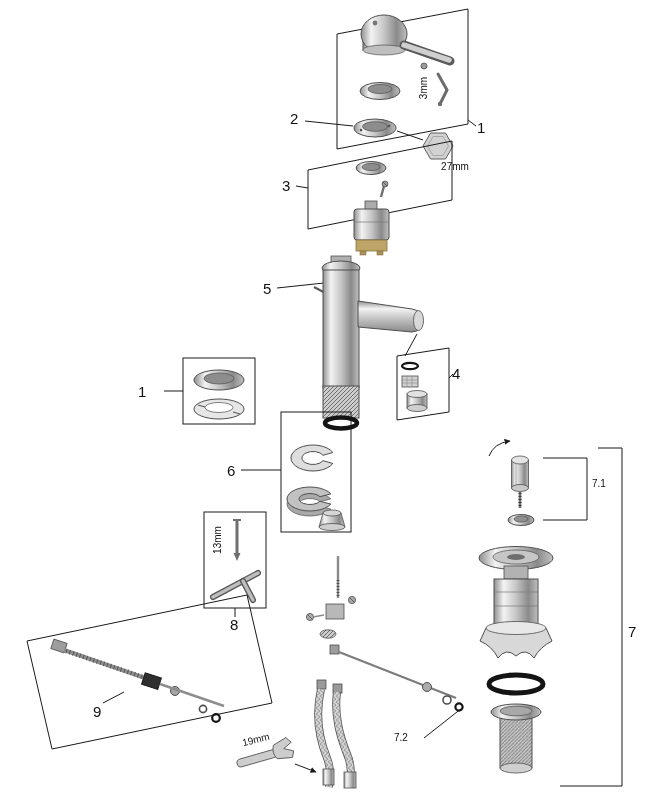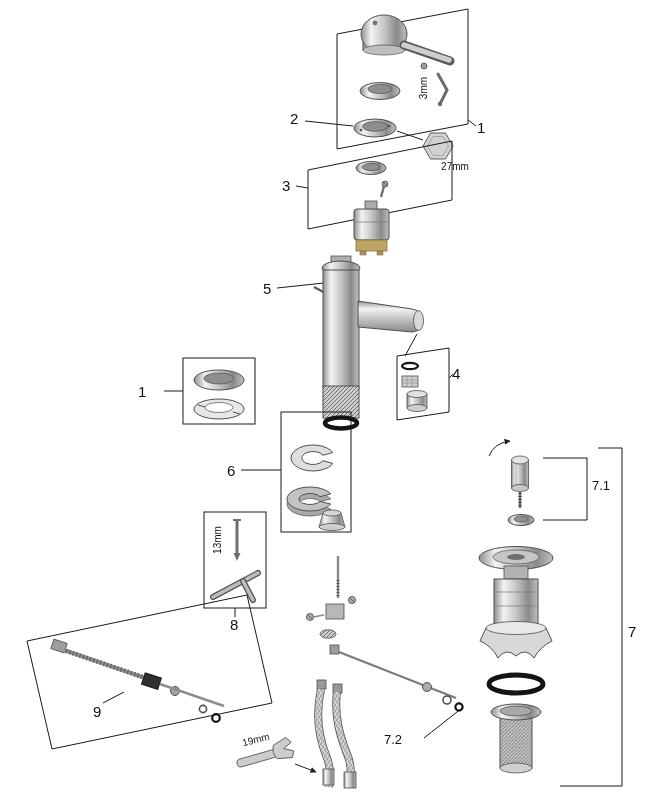--- a/index.html
+++ b/index.html
@@ -1,20 +1,20 @@
 <!DOCTYPE html>
 <html><head>
 <meta charset="utf-8">
 <style>
   * { margin:0; padding:0; box-sizing:border-box; }
   html,body { background:#fff; font-family:"Liberation Sans", sans-serif; }
   .stage { position:relative; width:659px; height:800px; background:#fff; overflow:hidden; }
   .stage svg { position:absolute; left:0; top:0; }
   .lbl { position:absolute; color:#111; font-size:15px; line-height:1; white-space:nowrap; }
-  .lbl.small { font-size:13px; }
+  .lbl.small { font-size:10px; }
   .dim { position:absolute; color:#111; font-size:10px; line-height:1; text-align:center; white-space:nowrap; }
   .box { fill:none; stroke:#1a1a1a; stroke-width:1; }
   .lead { stroke:#1a1a1a; stroke-width:1; fill:none; }
 </style>
 </head>
 <body>
 
 <div class="stage">
 
 <svg width="659" height="800" viewBox="0 0 659 800" xmlns="http://www.w3.org/2000/svg">
@@ -282,21 +282,21 @@
 </svg>
 
 <span class="lbl" style="left:477px;top:120px">1</span>
 <span class="lbl" style="left:290px;top:111px">2</span>
 <span class="lbl" style="left:282px;top:178px">3</span>
 <span class="lbl" style="left:452px;top:366px">4</span>
 <span class="lbl" style="left:263px;top:281px">5</span>
 <span class="lbl" style="left:227px;top:463px">6</span>
 <span class="lbl" style="left:628px;top:624px">7</span>
 <span class="lbl small" style="left:592px;top:479px">7.1</span>
-<span class="lbl small" style="left:384px;top:733px">7.2</span>
+<span class="lbl small" style="left:394px;top:733px">7.2</span>
 <span class="lbl" style="left:230px;top:617px">8</span>
 <span class="lbl" style="left:93px;top:704px">9</span>
 <span class="lbl" style="left:138px;top:384px">1</span>
 
 <span class="dim" style="left:411px;top:83px;width:26px;transform:rotate(-90deg)">3mm</span>
 <span class="dim" style="left:440px;top:162px;width:30px">27mm</span>
 <span class="dim" style="left:203px;top:535px;width:30px;transform:rotate(-90deg)">13mm</span>
 <span class="dim" style="left:240px;top:735px;width:32px;transform:rotate(-14deg)">19mm</span>
 
 </div>

